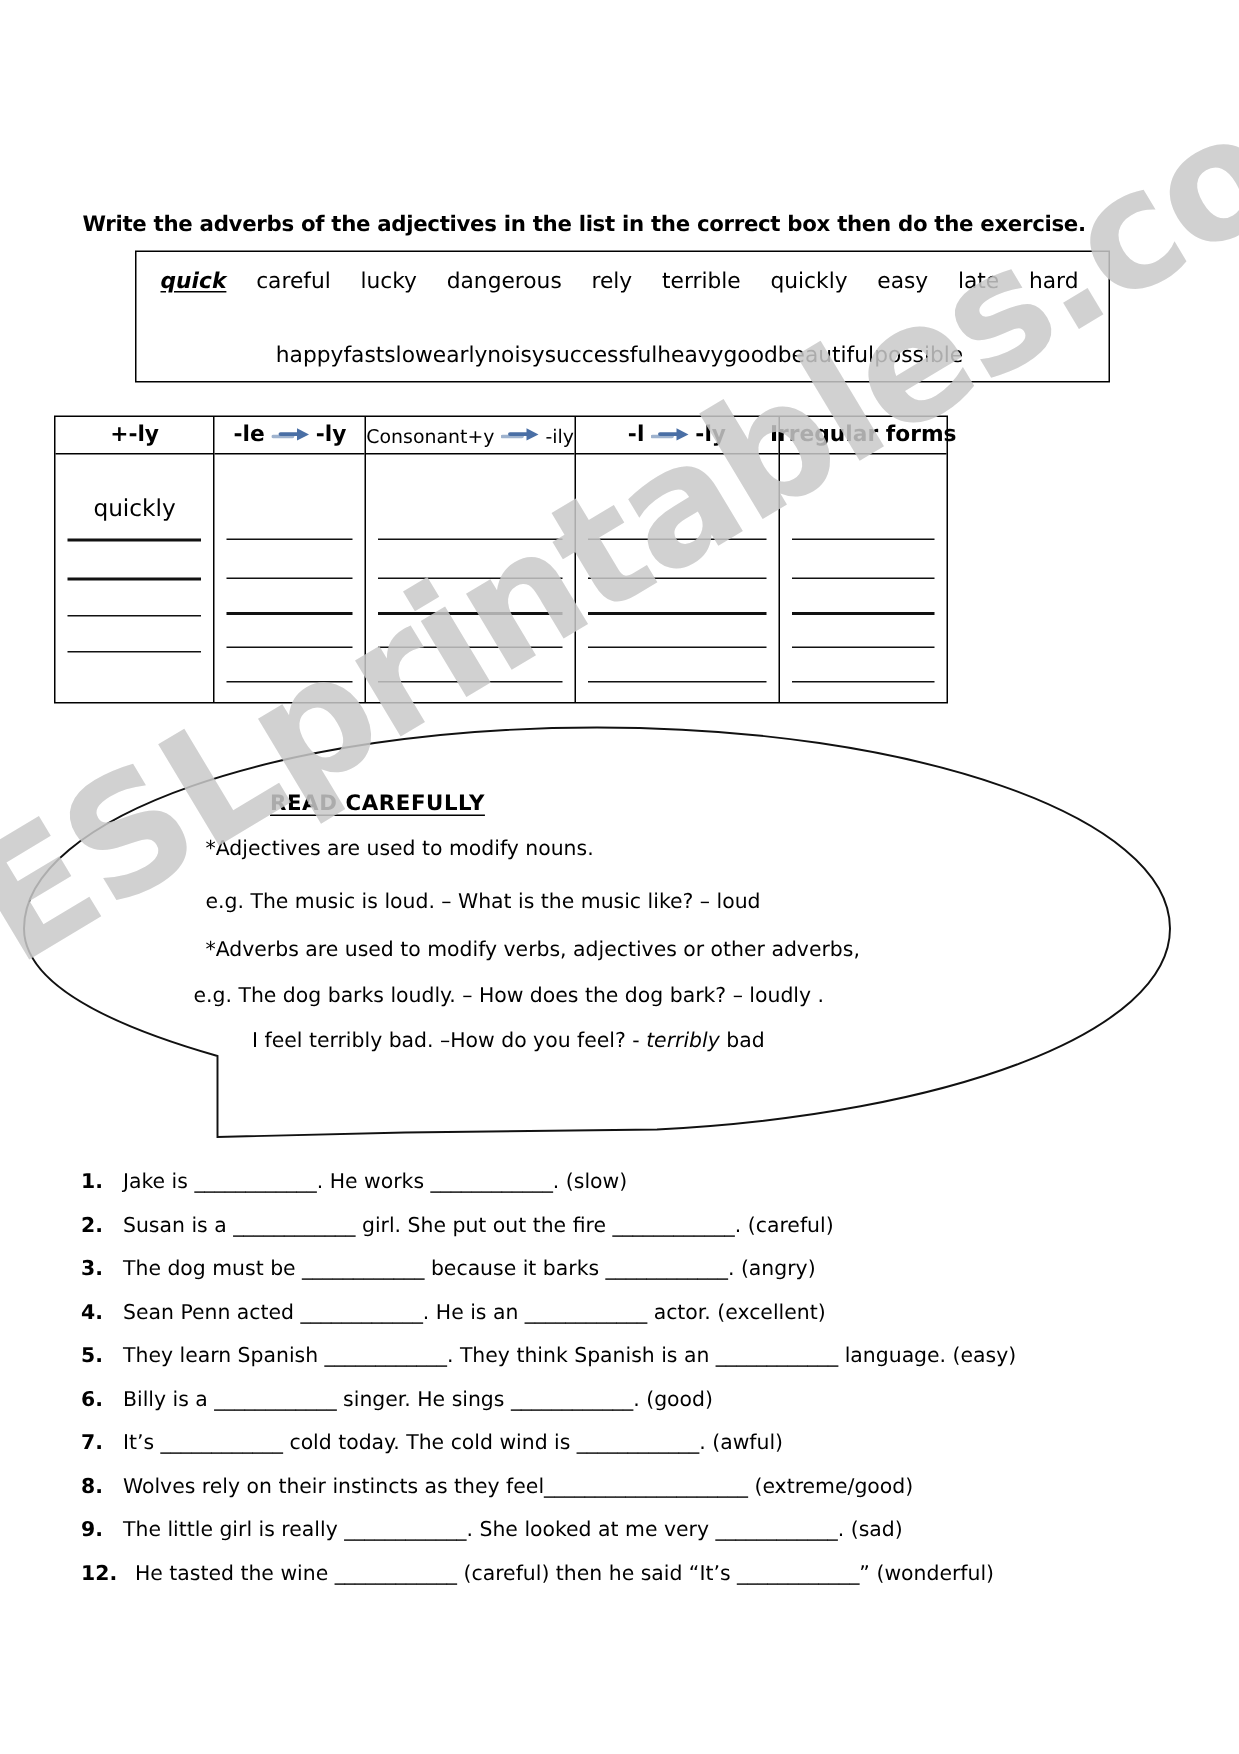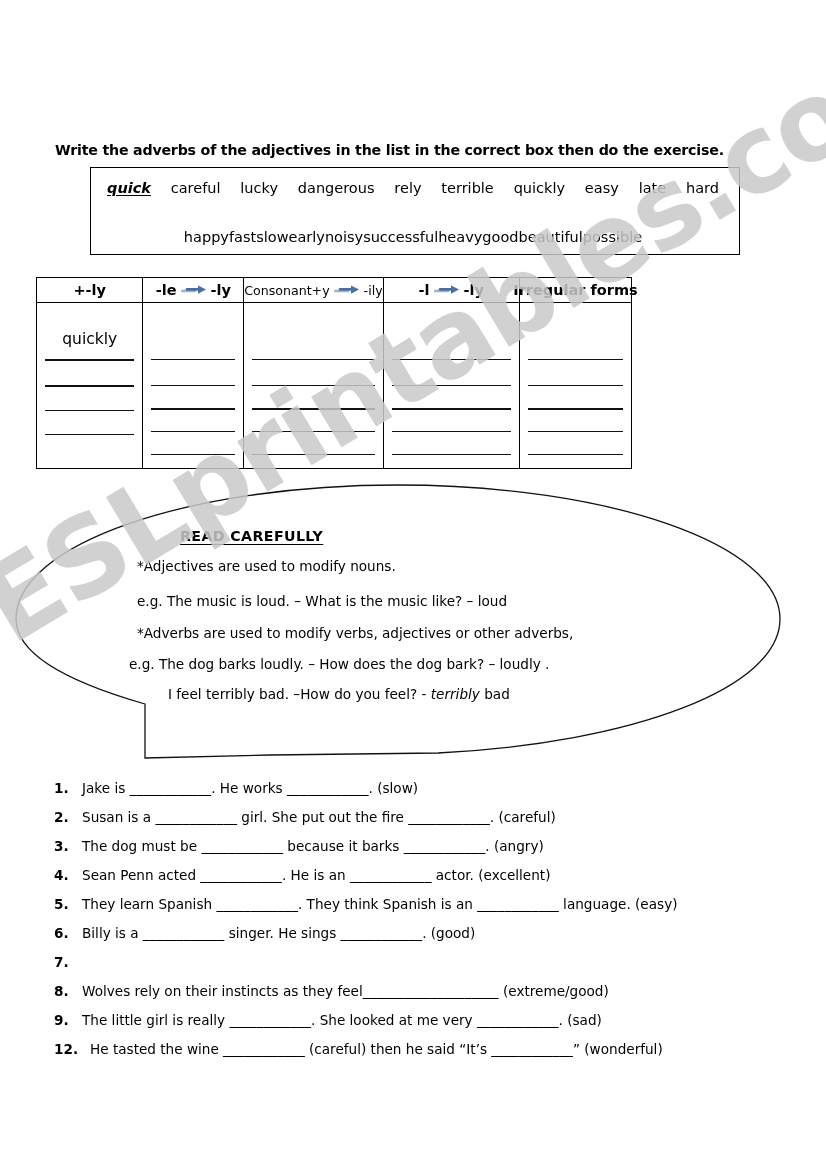--- a/index.html
+++ b/index.html
@@ -406,20 +406,21 @@
     <div class="ex-item">
       <span class="ex-num">5.</span>
       <span class="ex-text">They learn Spanish ____________. They think Spanish is an ____________ language.  (easy)</span>
     </div>
     <div class="ex-item">
       <span class="ex-num">6.</span>
       <span class="ex-text">Billy is a ____________ singer. He sings  ____________. (good)</span>
     </div>
     <div class="ex-item">
       <span class="ex-num">7.</span>
+      <span class="ex-text">It’s ____________ cold today. The cold wind is ____________.  (awful)</span>
     </div>
     <div class="ex-item">
       <span class="ex-num">8.</span>
       <span class="ex-text">Wolves rely on their instincts as they feel____________________ (extreme/good)</span>
     </div>
     <div class="ex-item">
       <span class="ex-num">9.</span>
       <span class="ex-text">The little girl is really ____________. She looked at me very ____________. (sad)</span>
     </div>
     <div class="ex-item">

